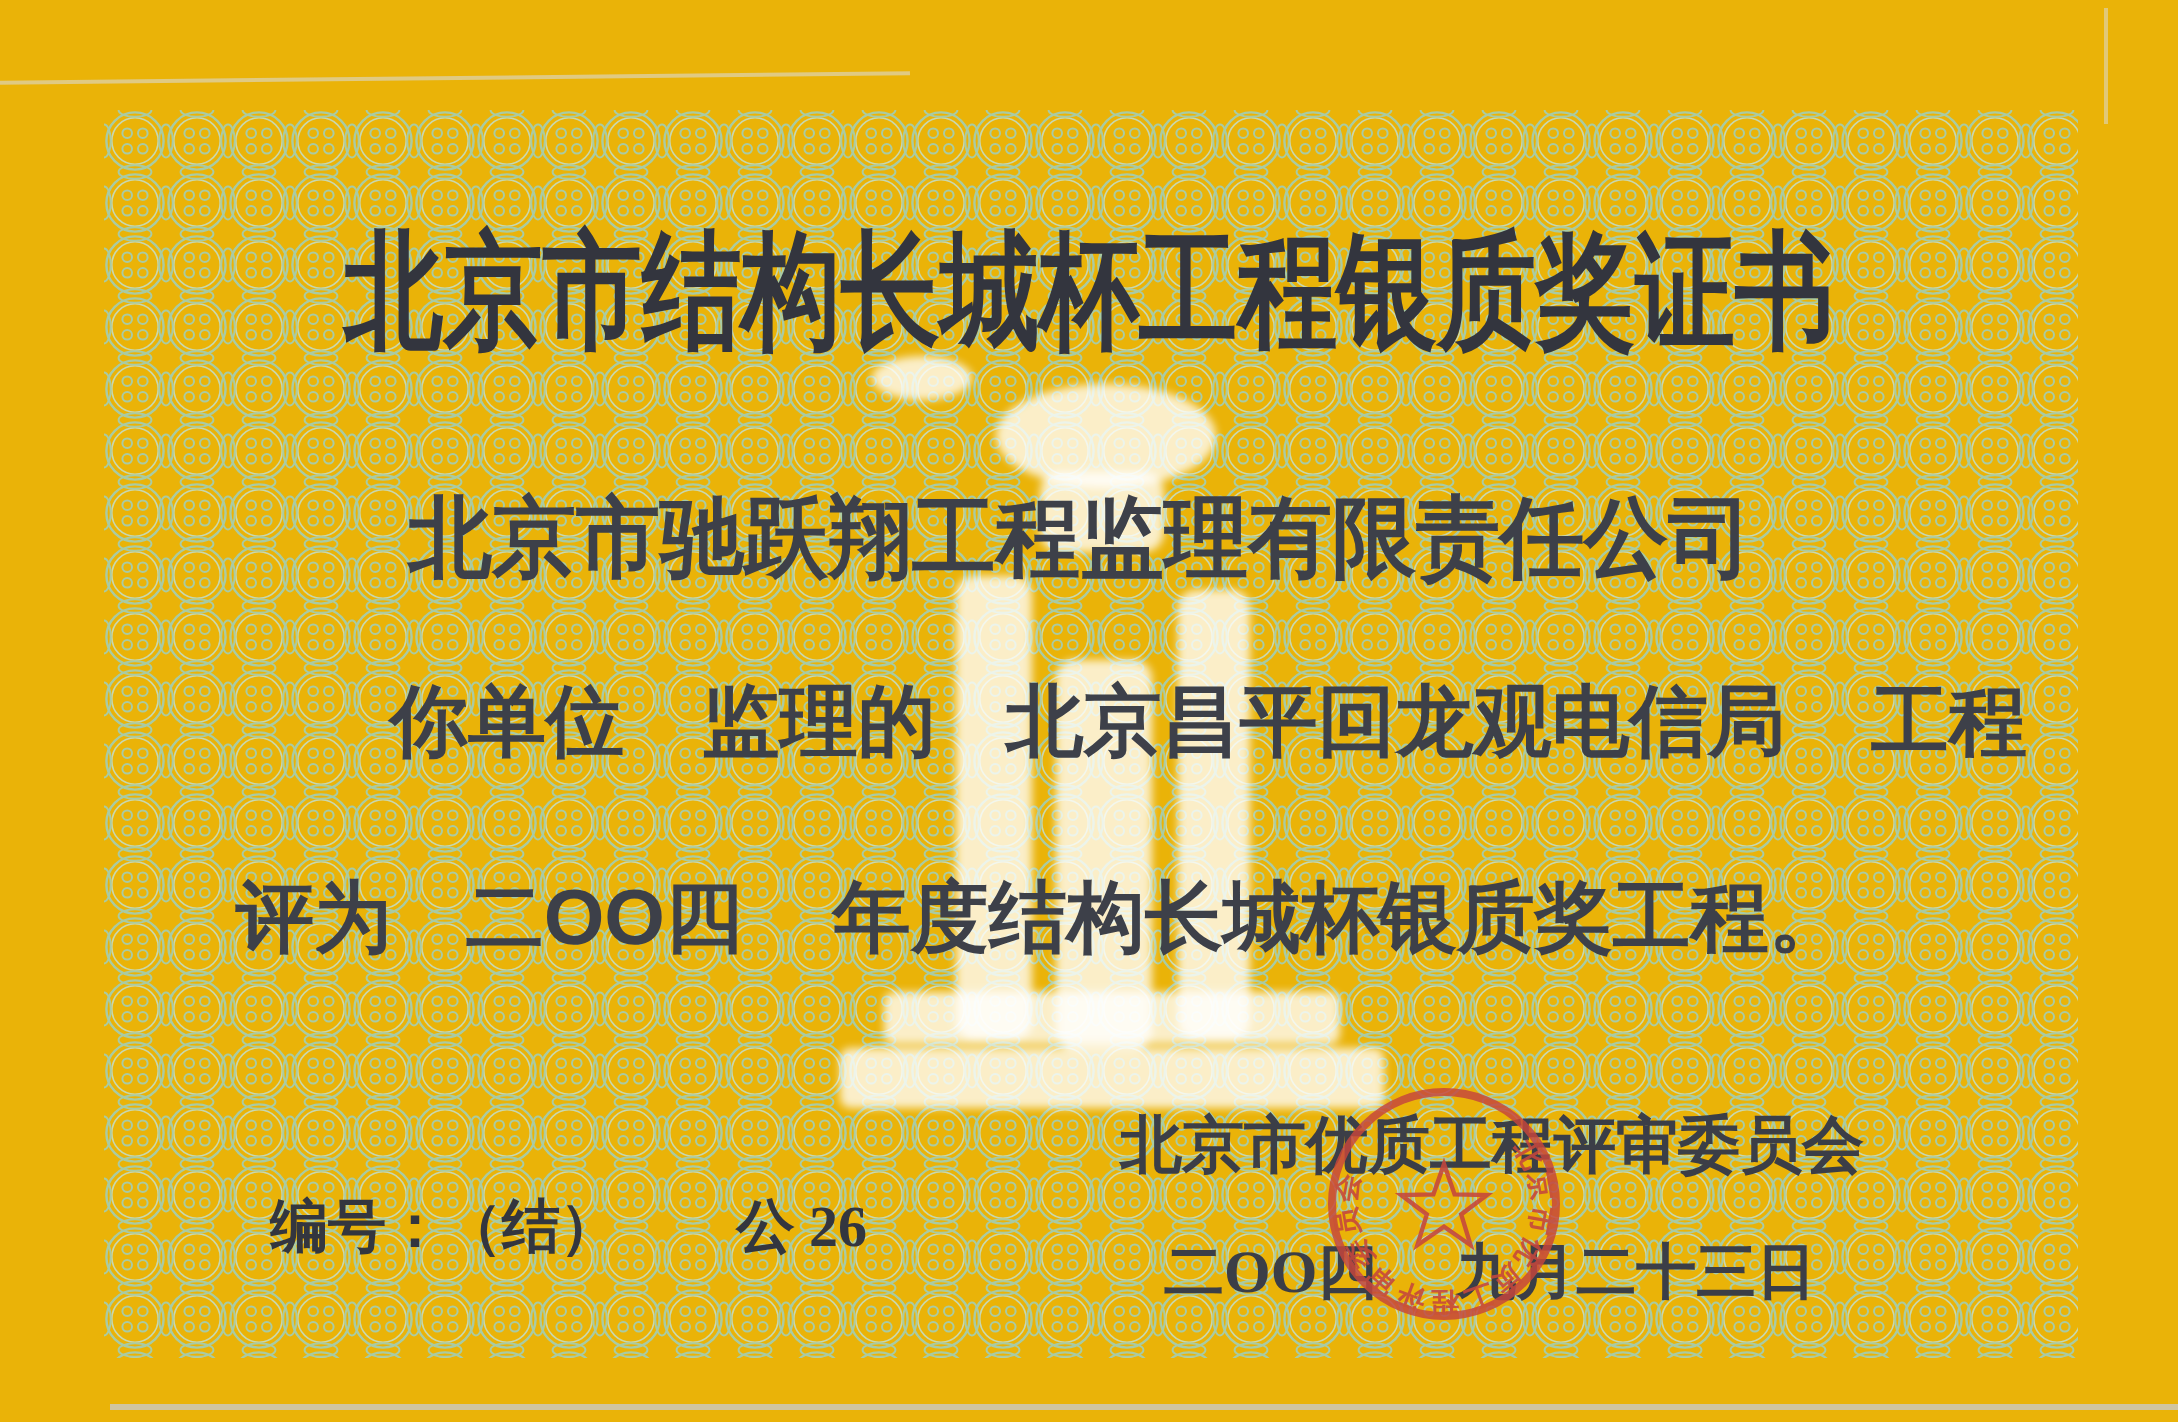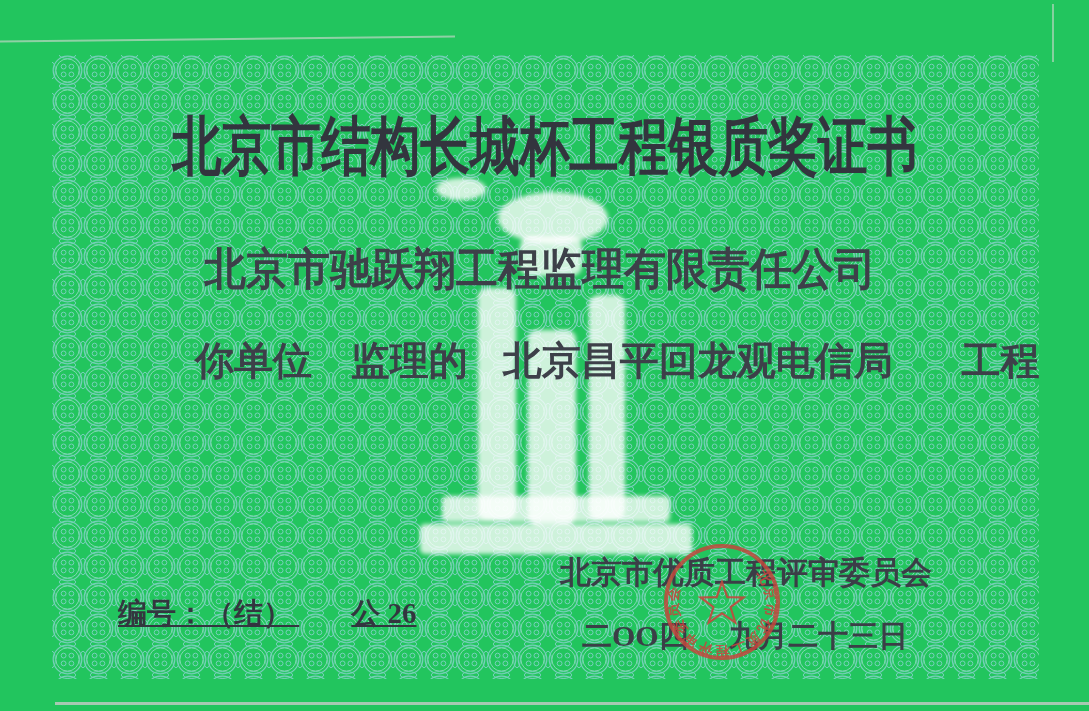--- a/index.html
+++ b/index.html
@@ -1,19 +1,19 @@
 <!DOCTYPE html>
 <html><head>
 <meta charset="utf-8">
 <style>
   * { margin:0; padding:0; box-sizing:border-box; }
   html,body { width:1089px; height:711px; background:#ffffff; overflow:hidden; }
   body { font-family:"Liberation Sans", sans-serif; position:relative; }
 
-  .page { position:absolute; inset:0; background:#22c55e; }
+  .page { position:absolute; inset:0; background:#eab308; }
 
   
   .pattern-area { position:absolute; left:52px; top:55px; width:987px; height:624px; }
   .pattern-area svg { display:block; width:100%; height:100%; }
 
   
   .watermark { position:absolute; left:0; top:0; width:1089px; height:711px;
                pointer-events:none; filter:blur(2px); }
   .wm { position:absolute; background:rgba(255,255,255,0.78); }
 
@@ -26,34 +26,34 @@
            font-size:54px; font-weight:800; letter-spacing:0px;
            transform:scaleX(0.92) scaleY(1.18); transform-origin:center top;
            color:#33353e; }
 
   .recipient { left:0; top:240px; width:1080px; text-align:center;
                font-size:42px; font-weight:700; color:#3d4049;
                transform:scaleY(1.05); transform-origin:center top; }
 
   .bodyline1 { left:195px; top:334px; font-size:39px; font-weight:700; color:#3d4049; }
   .bodyline1 .part { display:inline-block; }
-  .gap-a { margin-left:28px; } .gap-b { margin-left:24px; } .gap-c { margin-left:58px; }
+  .gap-a { margin-left:28px; } .gap-b { margin-left:24px; } .gap-c { margin-left:32px; }
 
   .bodyline2 { left:118px; top:432px; font-size:39px; font-weight:700; color:#3d4049; }
   .gap-d { margin-left:26px; } .gap-e { margin-left:34px; }
 
   .committee { left:560px; top:552px; font-size:31px; font-weight:700;
                letter-spacing:0px; color:#3b3e47; }
 
   .issue-date { left:582px; top:616px; font-size:30px; font-weight:600;
                 font-family:"Liberation Serif", serif; color:#3b3e47; }
   .issue-date .d2 { margin-left:32px; }
 
-  .serial { left:118px; top:594px; font-size:29px; font-weight:700;
-            font-family:"Liberation Serif", serif; color:#33363f;text-decoration:underline; }
+  .serial { left:135px; top:594px; font-size:29px; font-weight:700;
+            font-family:"Liberation Serif", serif; color:#33363f; }
   .serial .val { margin-left:52px; }
 
   .seal { position:absolute; left:660px; top:540px; width:124px; height:124px;
           opacity:0.88; }
 
   .b { font-weight:800; }
 </style>
 </head>
 <body>
 
@@ -98,20 +98,25 @@
 
   <div class="txt recipient">北京市驰跃翔工程监理有限责任公司</div>
 
   <div class="txt bodyline1">
     <span class="part">你单位</span>
     <span class="part gap-a">监理的</span>
     <span class="part gap-b">北京昌平回龙观电信局</span>
     <span class="part gap-c b">工程</span>
   </div>
 
+  <div class="txt bodyline2">
+    <span class="part">评为</span>
+    <span class="part gap-d">二OO四</span>
+    <span class="part gap-e">年度结构长城杯银质奖工程。</span>
+  </div>
 
   <div class="txt committee">北京市优质工程评审委员会</div>
 
   <div class="txt issue-date">
     <span>二OO四</span>
     <span class="d2">九月二十三日</span>
   </div>
 
   <div class="txt serial">
     <span>编号：（结）</span>

